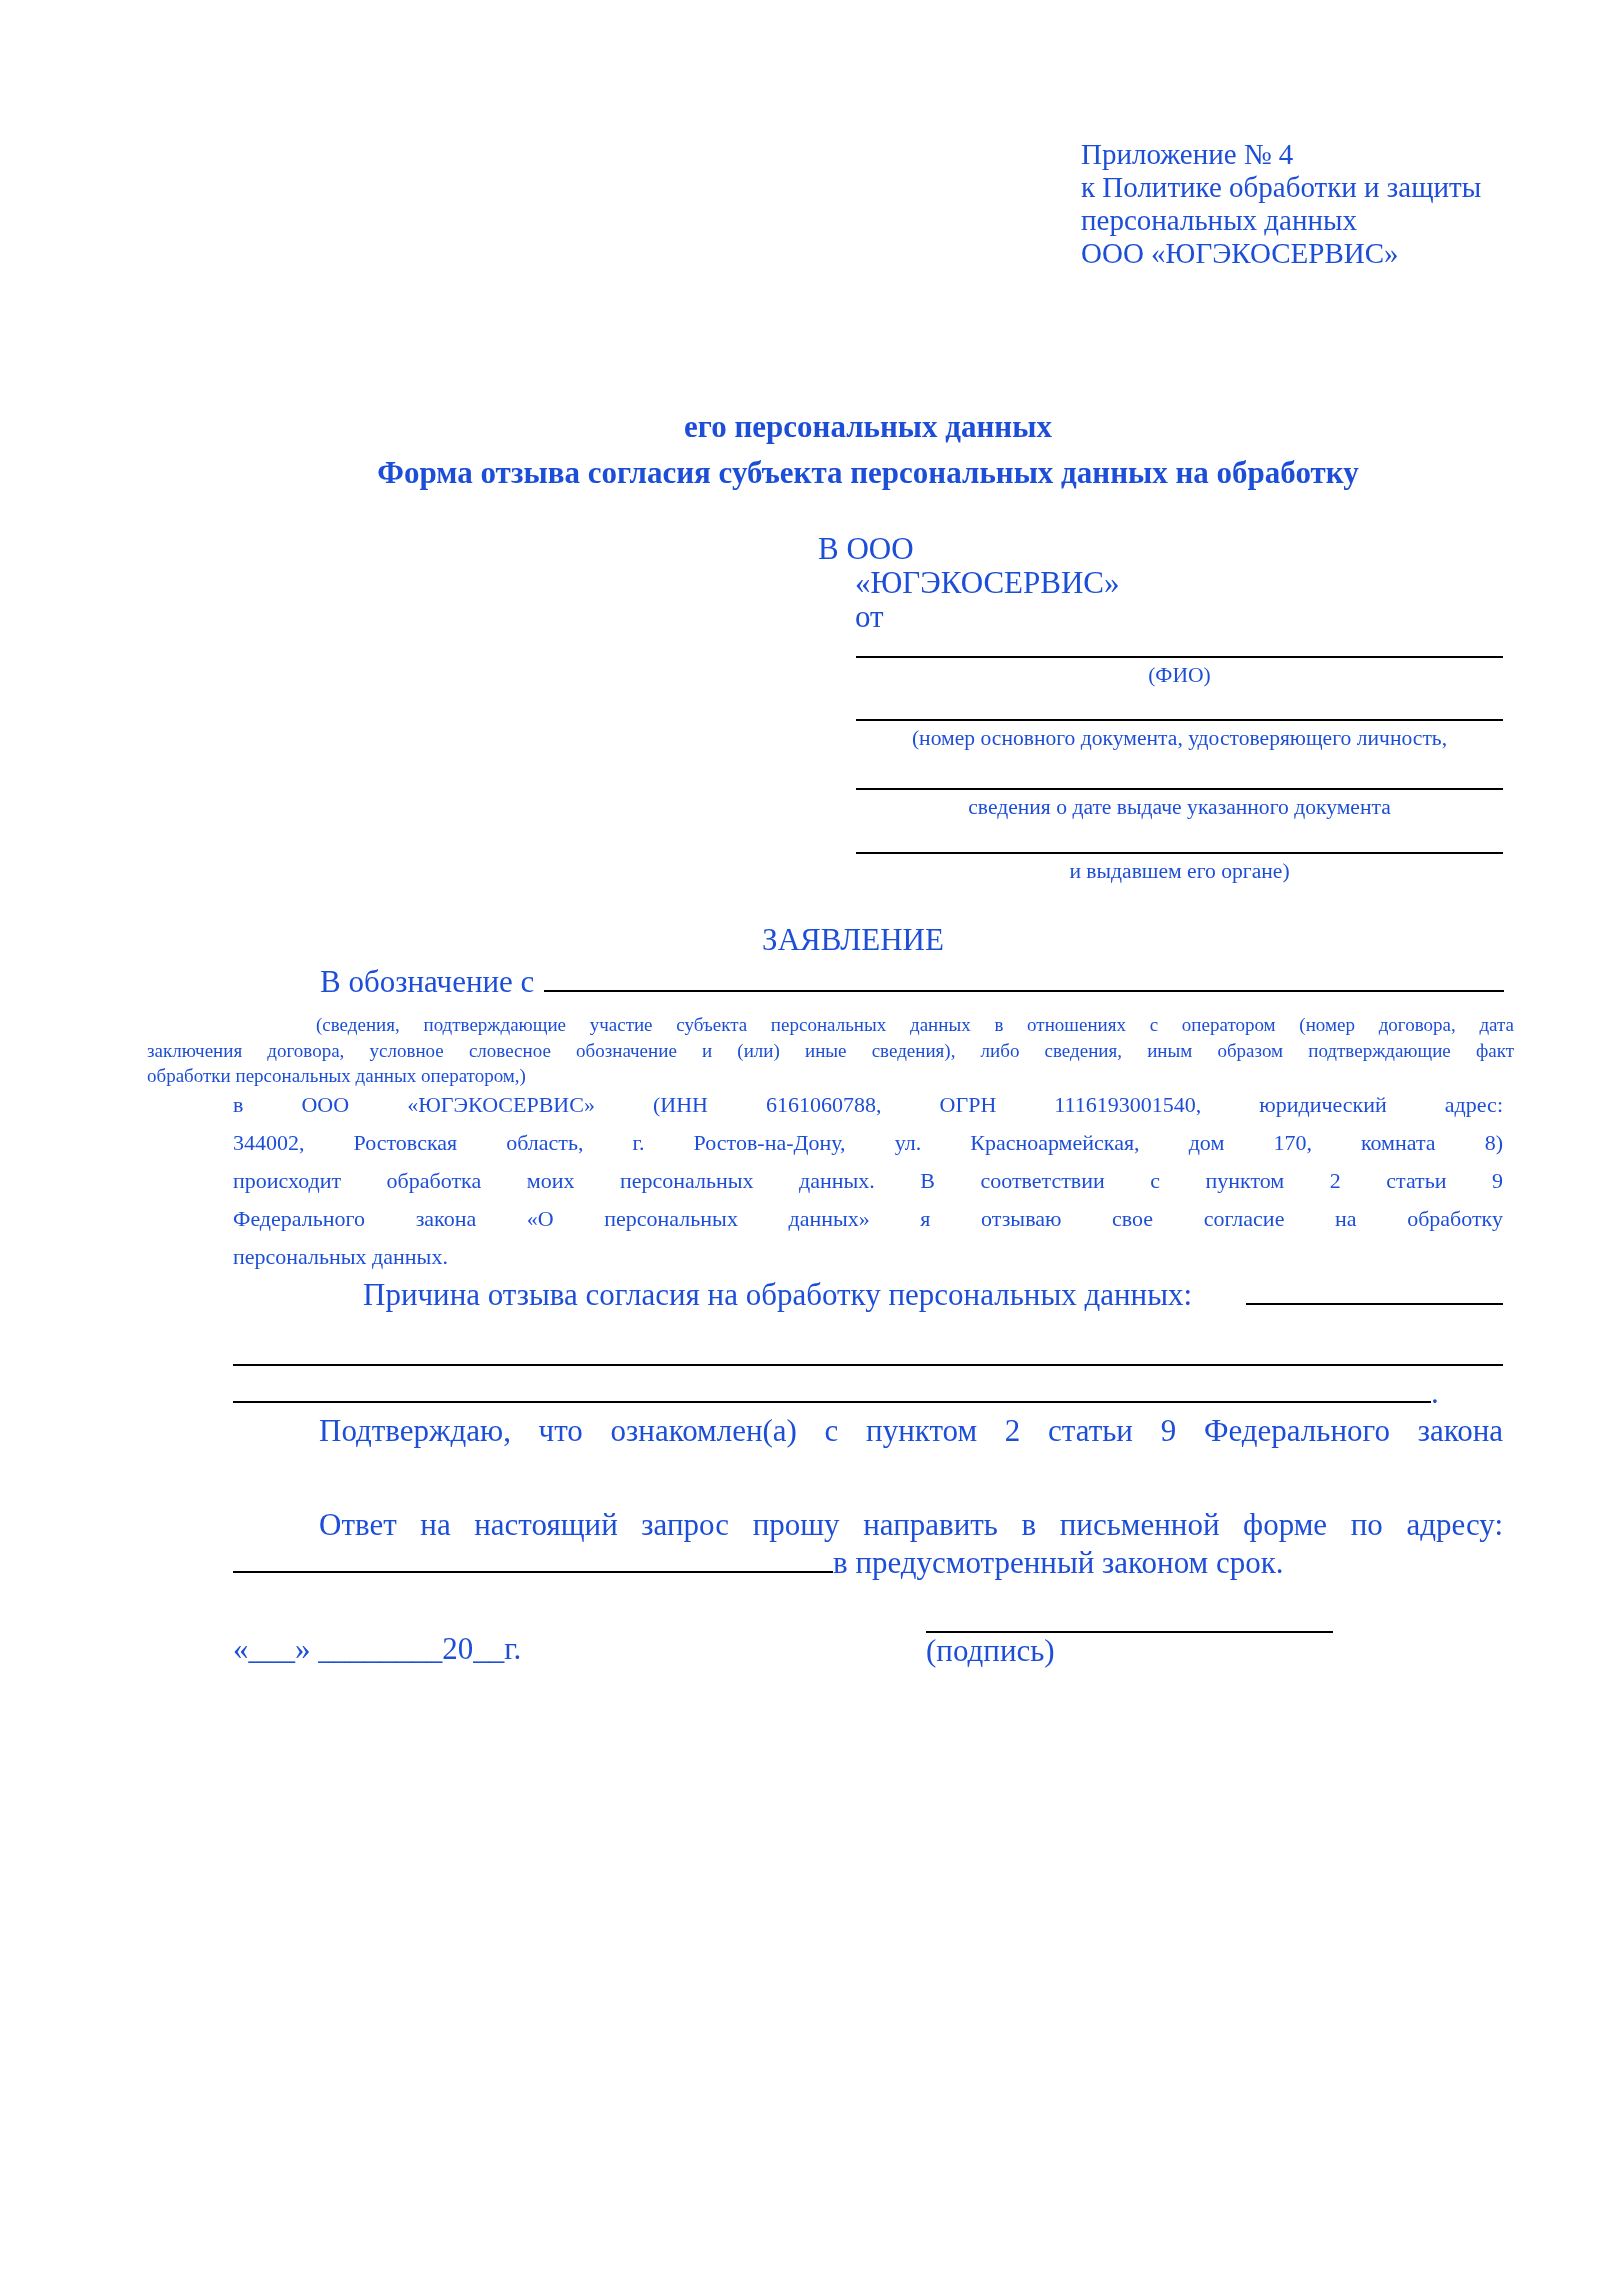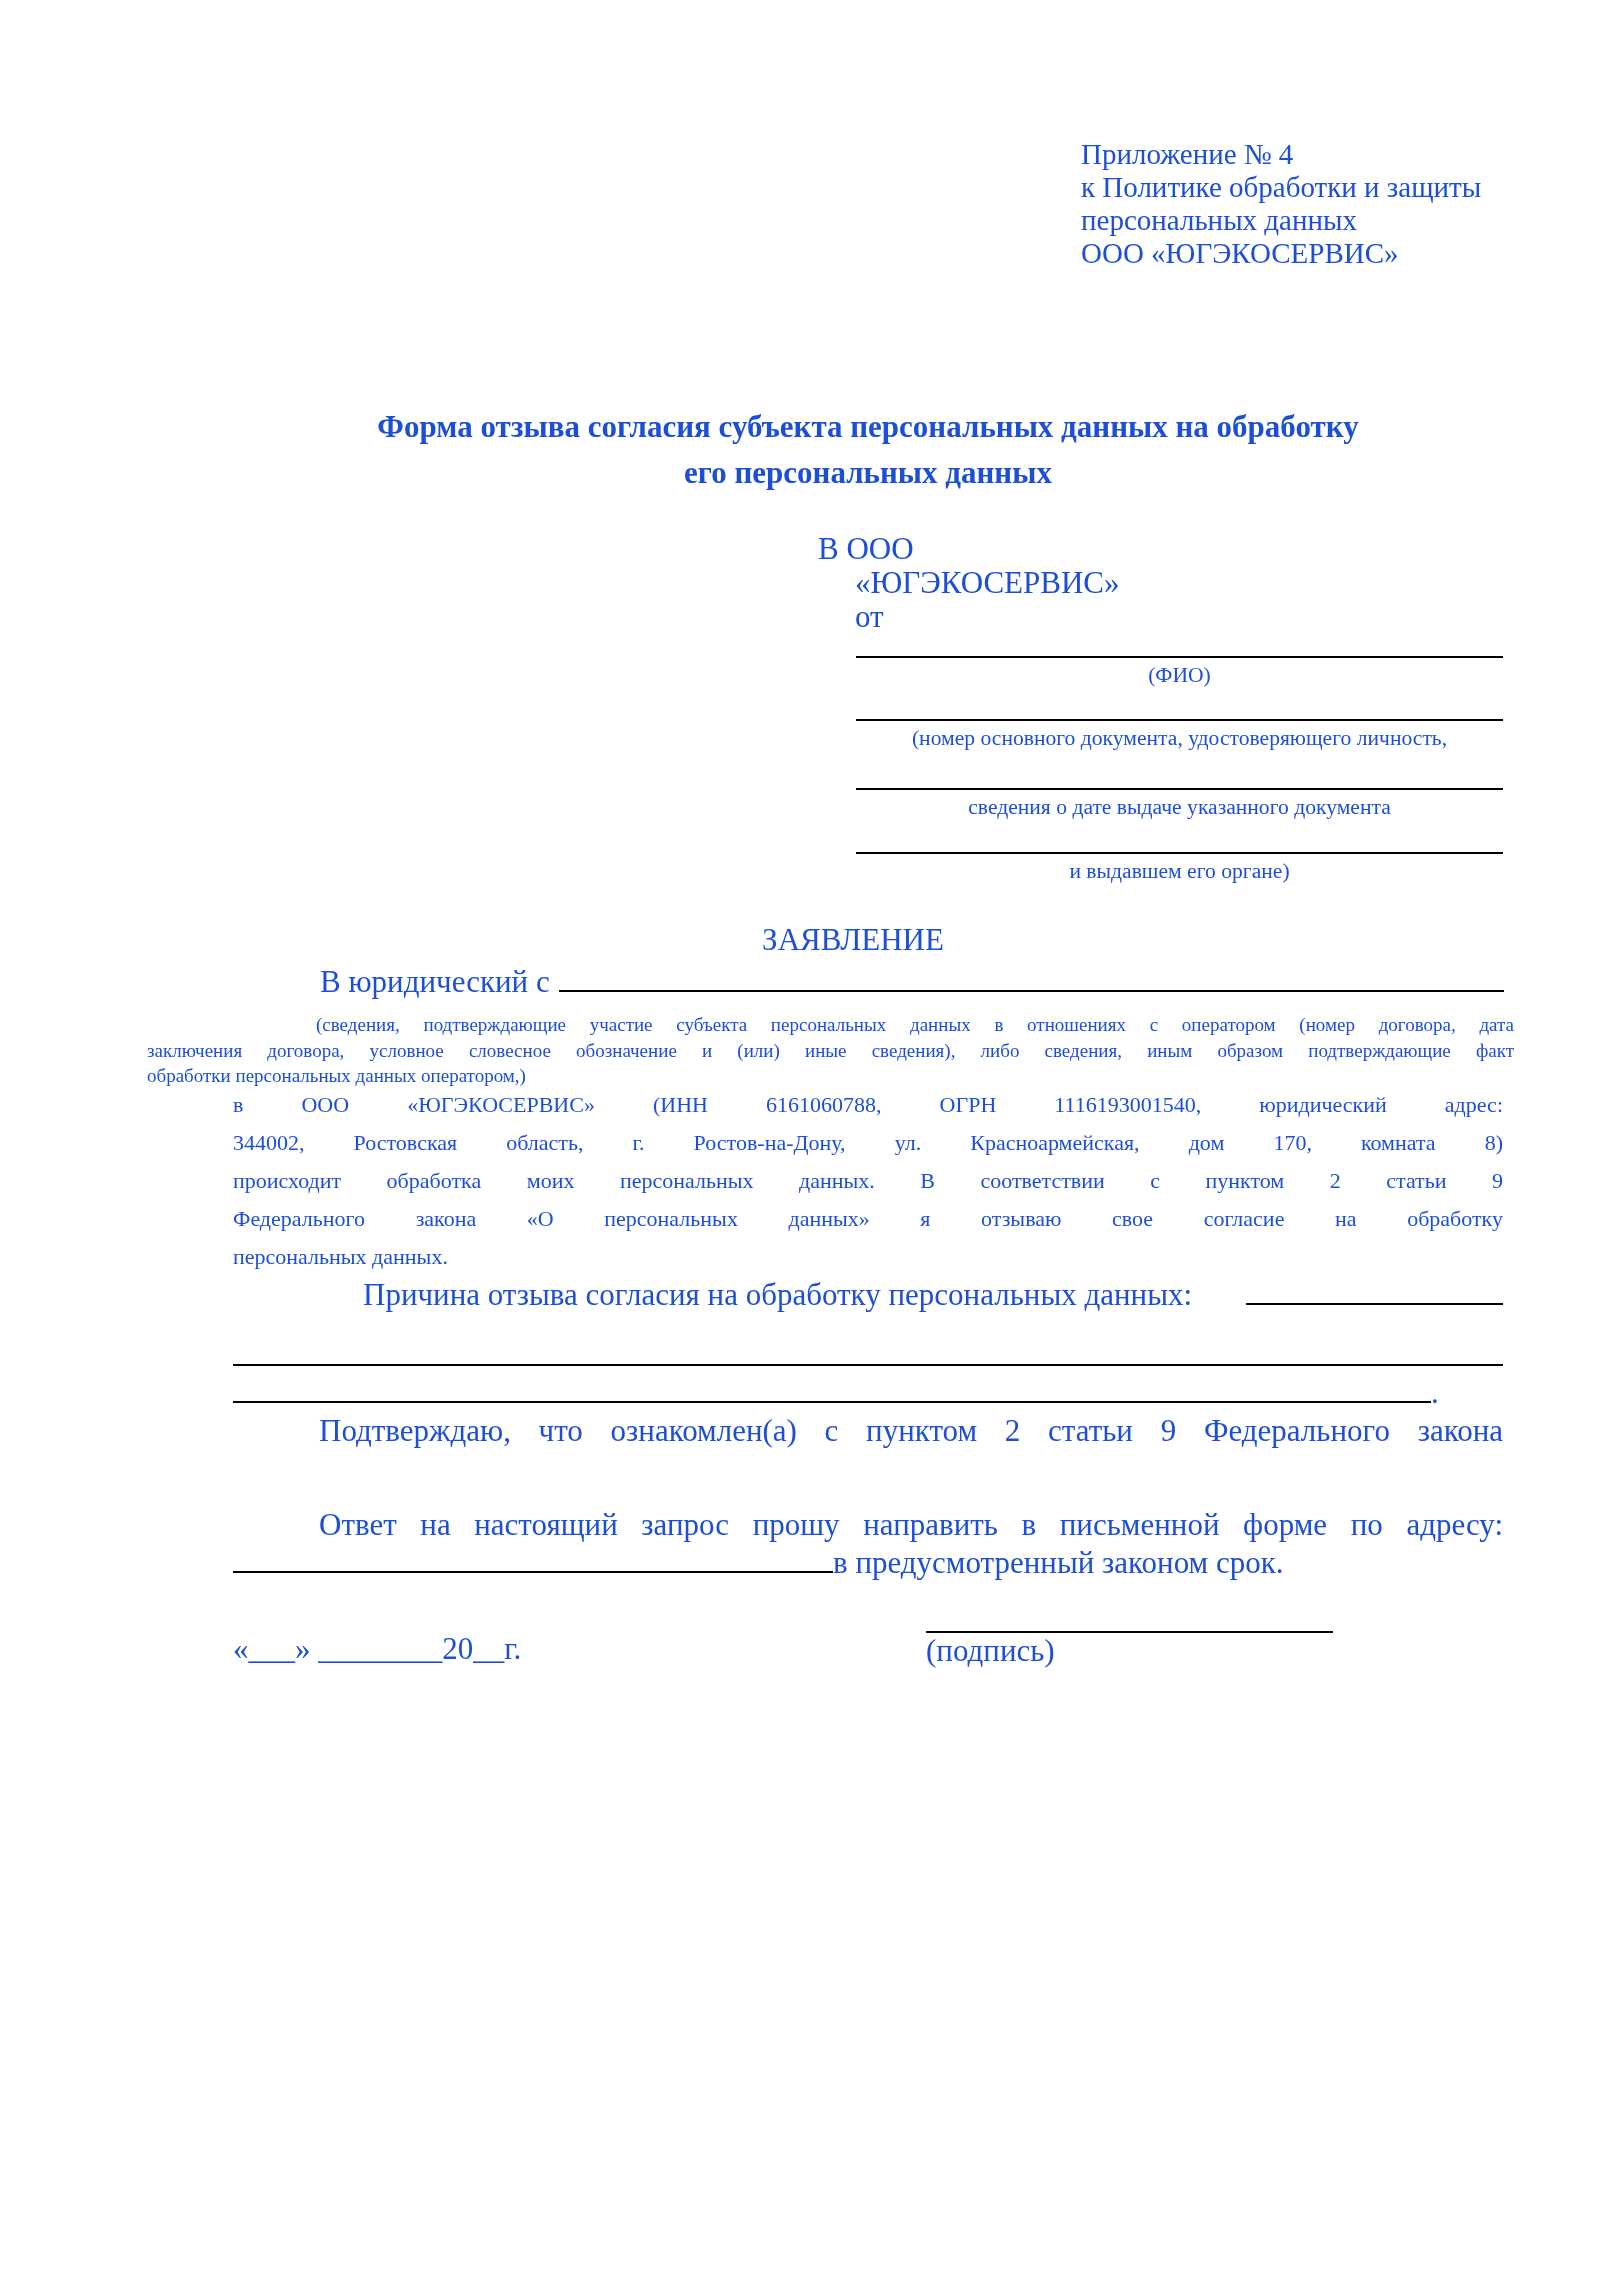--- a/index.html
+++ b/index.html
@@ -58,22 +58,22 @@
 <div class="page">
 
   <div class="abs header-note">
     <div>Приложение № 4</div>
     <div>к Политике обработки и защиты</div>
     <div>персональных данных</div>
     <div>ООО «ЮГЭКОСЕРВИС»</div>
   </div>
 
   <div class="abs title">
+    <div class="tline">его персональных данных</div>
     <div class="tline">Форма отзыва согласия субъекта персональных данных на обработку</div>
-    <div class="tline">его персональных данных</div>
   </div>
 
   <div class="abs addressee">
     <div>В ООО</div>
     <div class="ind">«ЮГЭКОСЕРВИС»</div>
     <div class="ind">от</div>
   </div>
 
   <div class="abs rule" style="left:856px; top:656px; width:647px;"></div>
   <div class="abs field-caption" style="top:663px;">(ФИО)</div>
@@ -83,21 +83,21 @@
 
   <div class="abs rule" style="left:856px; top:788px; width:647px;"></div>
   <div class="abs field-caption" style="top:795px;">сведения о дате выдаче указанного документа</div>
 
   <div class="abs rule" style="left:856px; top:852px; width:647px;"></div>
   <div class="abs field-caption" style="top:859px;">и выдавшем его органе)</div>
 
   <div class="abs statement">ЗАЯВЛЕНИЕ</div>
 
   <div class="abs flexline" style="left:320px; top:964px; width:1184px;">
-    <span class="nowrap">В юридический с</span>
+    <span class="nowrap">В обозначение с</span>
     <span class="fill" style="margin-left:9.8px;"></span>
   </div>
 
   <div class="abs small-note">
     <div class="jl first">(сведения, подтверждающие участие субъекта персональных данных в отношениях с оператором (номер договора, дата</div>
     <div class="jl">заключения договора, условное словесное обозначение и (или) иные сведения), либо сведения, иным образом подтверждающие факт</div>
     <div>обработки персональных данных оператором,)</div>
   </div>
 
   <div class="abs body-par">

